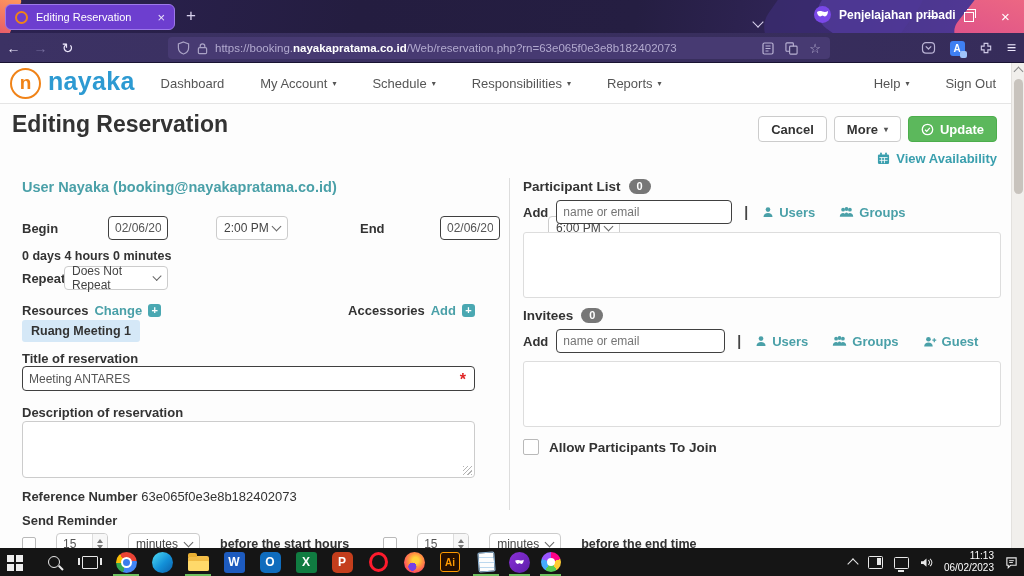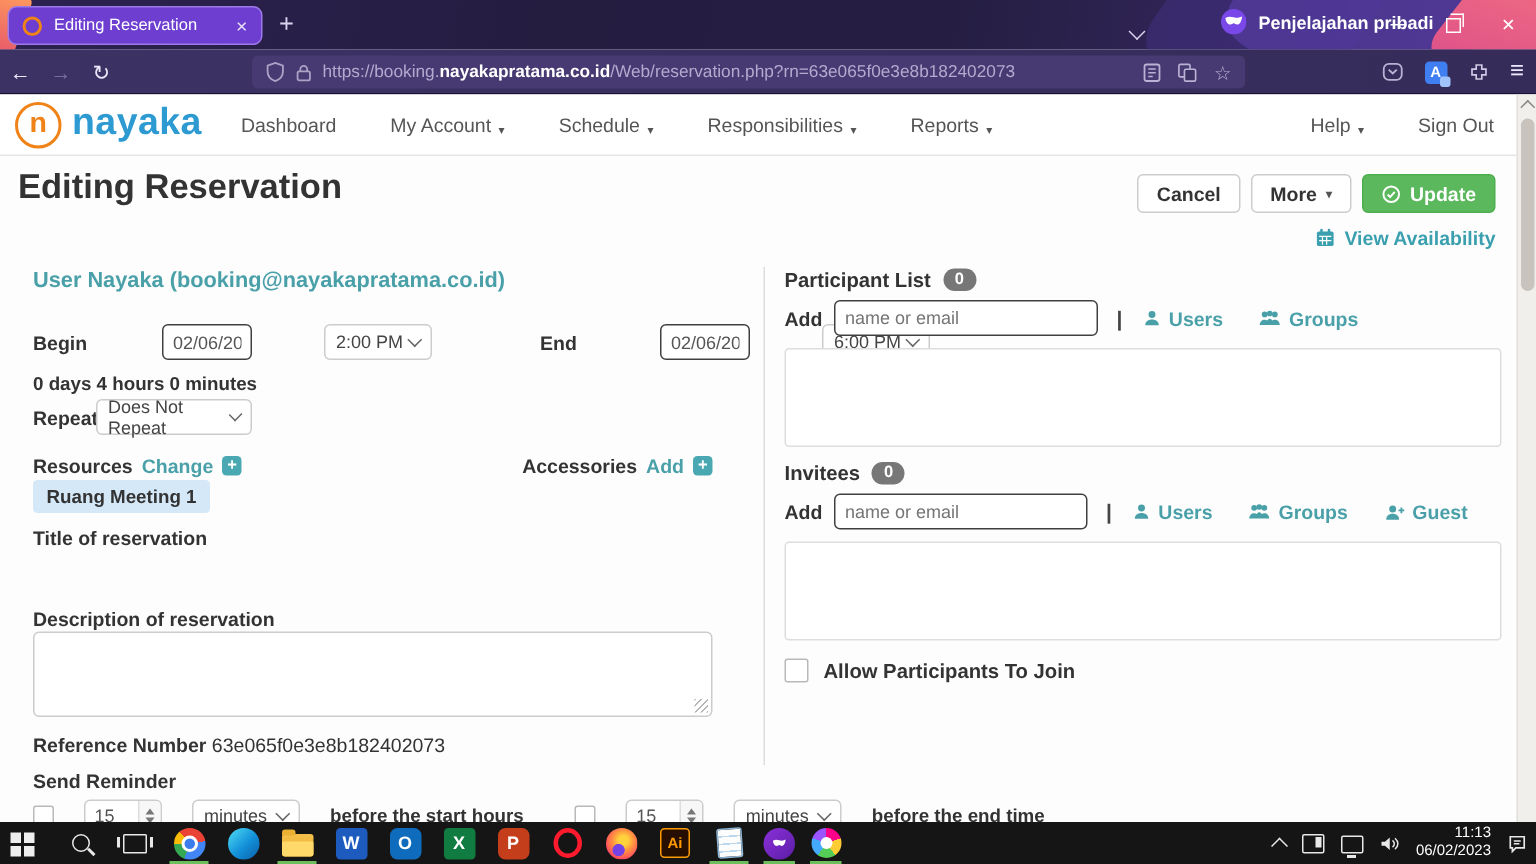--- a/index.html
+++ b/index.html
@@ -49,21 +49,21 @@
 
   
   .webpage{position:absolute;left:0;top:63px;width:1024px;height:485px;background:#fdfdfd;overflow:hidden;}
   .navbar{position:absolute;left:0;top:0;width:1024px;height:41px;background:#fff;border-bottom:1px solid #e5e5e5;
           display:flex;align-items:center;box-sizing:border-box;}
   .logo{display:flex;align-items:center;margin-left:10px;gap:7px;}
   .logo-ring{width:31px;height:31px;border:2px solid #f08318;border-radius:50%;display:flex;align-items:center;justify-content:center;box-sizing:border-box;}
   .logo-n{color:#f08318;font-size:19px;font-weight:bold;line-height:1;margin-top:-2px;}
   .brand-text{color:#2d9ad2;font-size:25px;font-weight:bold;letter-spacing:.3px;margin-top:-3px;}
   .nav-items{display:flex;margin-left:26px;gap:36px;font-size:13px;color:#555;}
-  .nav-item{display:flex;align-items:flex-end;gap:5px;white-space:nowrap;}
+  .nav-item{display:flex;align-items:center;gap:5px;white-space:nowrap;}
   .caret{font-size:8px;color:#555;}
   .nav-right{margin-left:auto;margin-right:28px;display:flex;gap:36px;font-size:13px;color:#555;}
 
   .page-title{position:absolute;left:12px;top:48px;font-size:23px;font-weight:bold;color:#333;}
   .hdr-buttons{position:absolute;top:53px;right:27px;display:flex;gap:7px;}
   .btn{height:26px;border:1px solid #ccc;border-radius:4px;background:#fff;color:#333;font-weight:bold;font-size:13px;
        padding:0 12px;display:flex;align-items:center;gap:6px;box-sizing:border-box;}
   .btn-green{background:#5cb85c;border-color:#4cae4c;color:#fff;}
   .avail{position:absolute;top:88px;right:27px;display:flex;align-items:center;gap:6px;color:#3a9fae;font-size:13px;font-weight:bold;}
 
@@ -350,20 +350,24 @@
       <span style="margin-left:auto;display:flex;align-items:center;gap:6px;">
         <span class="lbl">Accessories</span>
         <span class="teal-link">Add</span>
         <span class="plus-sq">+</span>
       </span>
     </div>
 
     <span class="res-badge">Ruang Meeting 1</span>
 
     <div class="lbl title-label">Title of reservation</div>
+    <div class="title-wrap">
+      <input class="inp" value="Meeting ANTARES" style="">
+      <span class="req">*</span>
+    </div>
 
     <div class="lbl desc-label">Description of reservation</div>
     <textarea class="desc-area" style=""></textarea>
     <span class="grip"></span>
 
     <div class="reference">
       <b>Reference Number</b>&nbsp;<span>63e065f0e3e8b182402073</span>
     </div>
 
     <div class="lbl reminder-label">Send Reminder</div>

